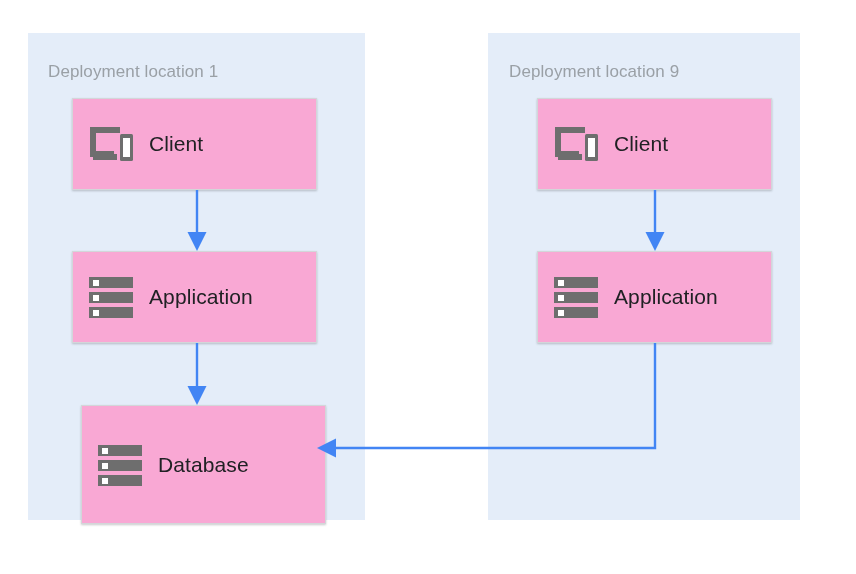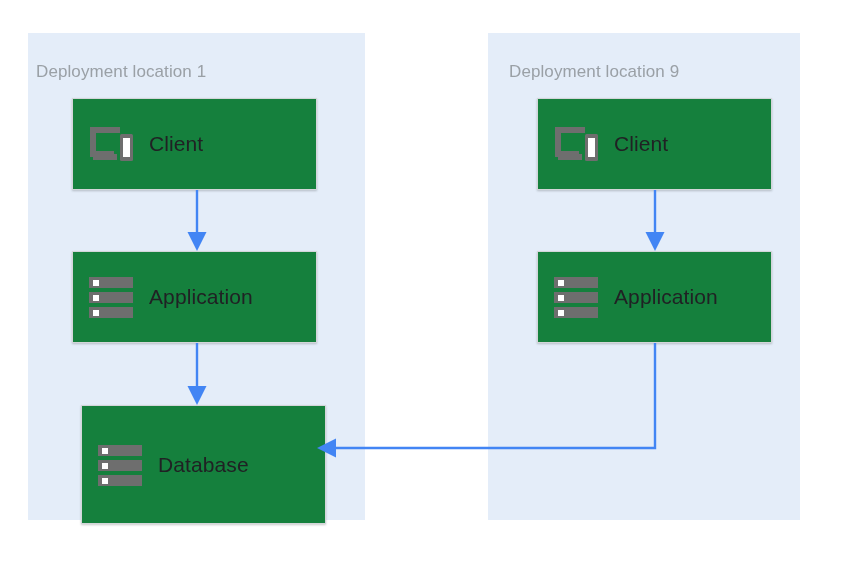--- a/index.html
+++ b/index.html
@@ -31,21 +31,21 @@
     color: #9aa0a6;
     font-size: 17px;
     line-height: 20px;
     letter-spacing: 0.1px;
     white-space: nowrap;
   }
 
   
   .node {
     position: absolute;
-    background: #15803d;
+    background: #f9a8d4;
     border: 1px solid #d3d6d9;
     box-shadow: 0 1px 2px rgba(60,64,67,0.28);
     display: flex;
     align-items: center;
     box-sizing: border-box;
   }
   .node .icon-slot {
     width: 76px;
     min-width: 76px;
     display: flex;
@@ -68,21 +68,21 @@
     height: 574px;
     pointer-events: none;
   }
 </style>
 </head>
 <body>
 
 <div id="canvas">
 
   <div class="region" style="left:28px; top:33px; width:337px; height:487px;"></div>
-  <div class="region-label" style="left:36px; top:62px;text-align:center;">Deployment location 1</div>
+  <div class="region-label" style="left:48px; top:62px;text-align:center;">Deployment location 1</div>
 
   <div class="region" style="left:488px; top:33px; width:312px; height:487px;"></div>
   <div class="region-label" style="left:509px; top:62px;">Deployment location 9</div>
 
   <div class="node" style="left:72px; top:98px; width:245px; height:92px;">
     <div class="icon-slot">
       <svg width="46" height="38" viewBox="0 0 46 38" aria-hidden="true">
 
         <path d="M2 2 H32 V8 H8 V26 H26 V32 H2 Z" fill="#6e6e6e"></path>
         <rect x="5" y="29" width="24" height="6" fill="#6e6e6e"></rect>

